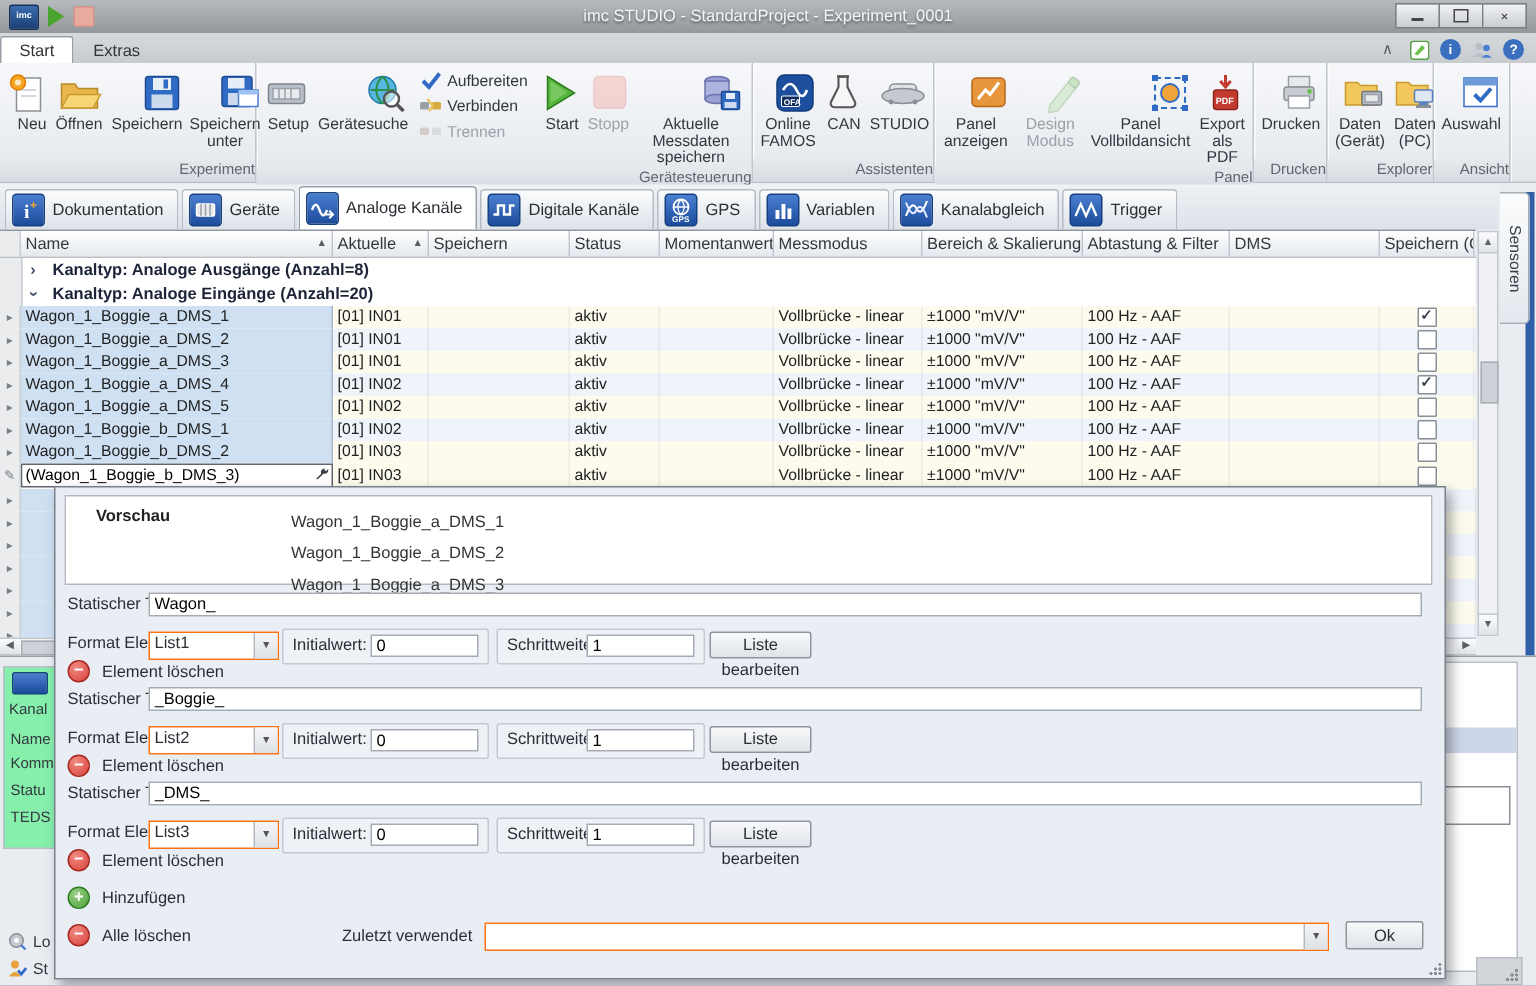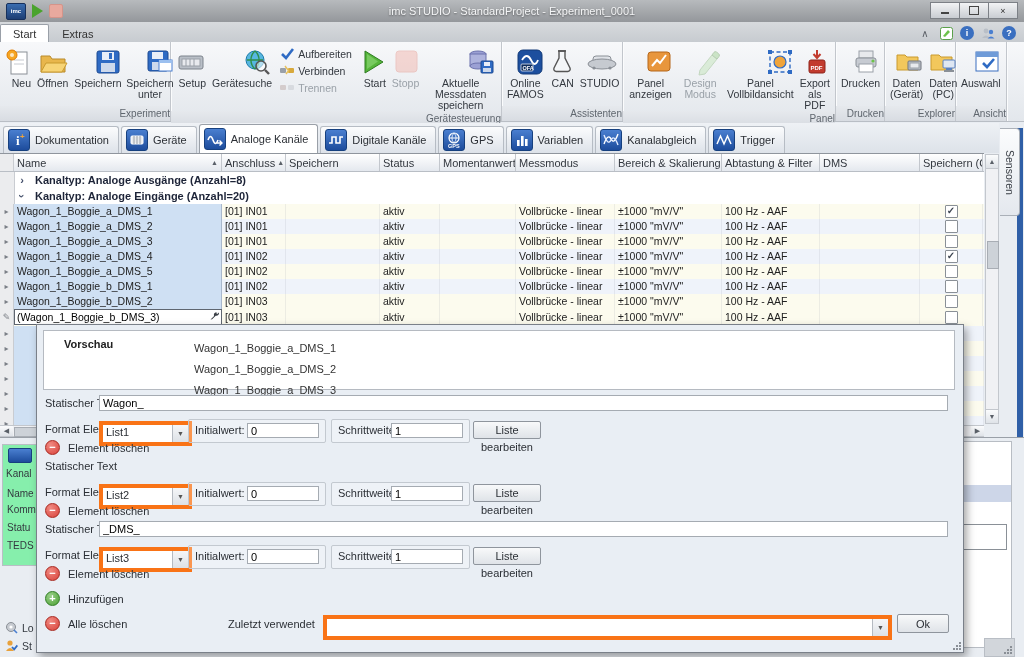--- a/index.html
+++ b/index.html
@@ -106,21 +106,21 @@
   
   .dialog{position:absolute;left:36px;top:324px;width:926px;height:327px;background:#e9eef4;
     border:1px solid #7a8089;box-shadow:3px 4px 8px rgba(0,0,0,.35);z-index:10;}
   .preview{position:absolute;left:6px;top:5px;width:912px;height:60px;background:#fff;border:1px solid #b5bac1;box-sizing:border-box;}
   .pv-label{position:absolute;left:20px;top:7px;font-weight:bold;color:#222;}
   .pv-items{position:absolute;left:150px;top:7px;line-height:21px;color:#333;}
   .drow{position:absolute;left:0;width:100%;height:20px;}
   .dlabel{position:absolute;left:8px;top:3px;color:#2b2f35;}
   .dinput{position:absolute;box-sizing:border-box;border:1px solid #a5abb2;background:#fff;
     font:11px "Liberation Sans",sans-serif;padding:0 3px;outline:none;}
-  .combo{position:absolute;left:62px;width:85px;height:17px;border:4px solid #f97316;background:#fff;display:flex;}
+  .combo{position:absolute;left:62px;width:85px;height:17px;border:1px solid #f97316;background:#fff;display:flex;}
   .combo .cval{flex:1;padding:1px 3px;overflow:hidden;}
   .combo .cbtn{width:15px;background:linear-gradient(#f5f6f8,#dde1e6);border-left:1px solid #b5bac1;
     display:flex;align-items:center;justify-content:center;font-size:7px;color:#555;}
   .frame{position:absolute;height:22px;border:1px solid #c3c9d0;border-radius:2px;background:rgba(255,255,255,.25);}
   .frame .flabel{position:absolute;left:6px;top:4px;color:#2b2f35;}
   .btn{position:absolute;box-sizing:border-box;background:linear-gradient(#f8f9fa,#dfe3e8);border:1px solid #8f959d;
     border-radius:2px;text-align:center;color:#2b2f35;}
   .iconlink{position:absolute;display:flex;align-items:center;gap:8px;color:#2b2f35;}
   .ic-red,.ic-green{width:13px;height:13px;border-radius:50%;color:#fff;font-weight:bold;font-size:11px;line-height:12px;
     text-align:center;border:1px solid;}
@@ -546,21 +546,21 @@
   </div>
 
   <div class="grid">
     <div class="thead">
       <div class="th c0 ind"></div>
       <div class="th c1">
           <span>Name</span>
           <span class="arr">▲</span>
         </div>
       <div class="th c2">
-          <span>Anschluss</span>
+          <span>Aktuelle</span>
           <span class="arr">▲</span>
         </div>
       <div class="th c3">
           <span>Speichern</span>
         </div>
       <div class="th c4">
           <span>Status</span>
         </div>
       <div class="th c5">
           <span>Momentanwert</span>
@@ -837,20 +837,21 @@
       </div>
       <div class="btn" style="left:436px;top:3px;width:68px;height:18px;line-height:17px;">Liste bearbeiten</div>
     </div>
     <div class="iconlink" style="left:8px;top:115px;">
       <span class="ic-red">−</span>
       <span>Element löschen</span>
     </div>
 
     <div class="drow" style="top:132px;">
       <span class="dlabel">Statischer Text</span>
+      <input class="dinput" style="left: 62px; top: 1px; width: 849px; height: 16px;" value="_Boggie_">
     </div>
     <div class="drow" style="top:156px;height:24px;">
       <span class="dlabel" style="top:5px;">Format Element</span>
       <div class="combo" style="top:3px;">
         <span class="cval">List2</span>
         <span class="cbtn">▼</span>
       </div>
       <div class="frame" style="left:151px;top:1px;width:136px;">
         <span class="flabel">Initialwert:</span>
         <input class="dinput" style="left: 58px; top: 3px; width: 72px; height: 15px;" value="0">

